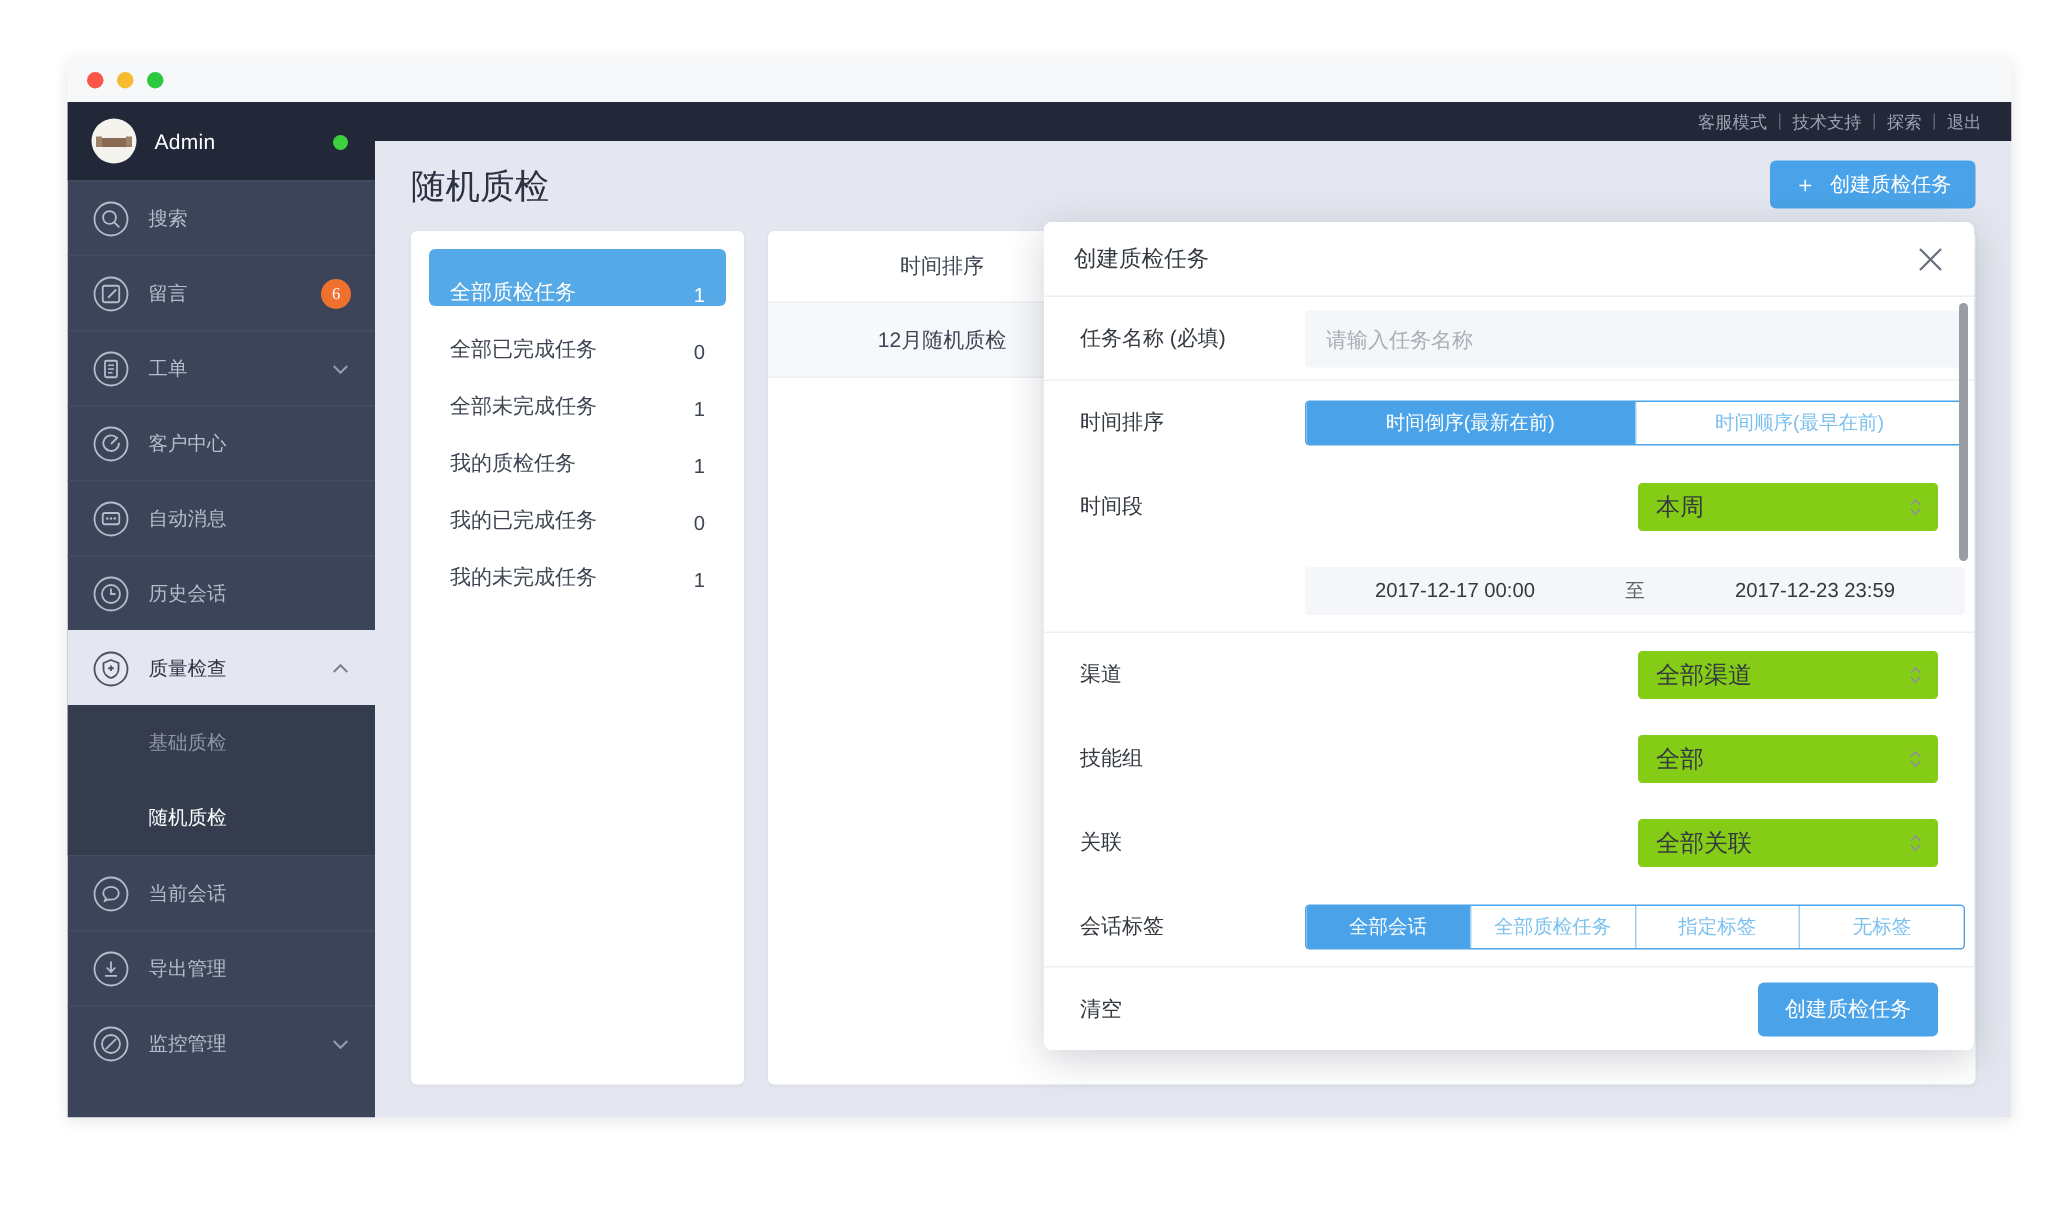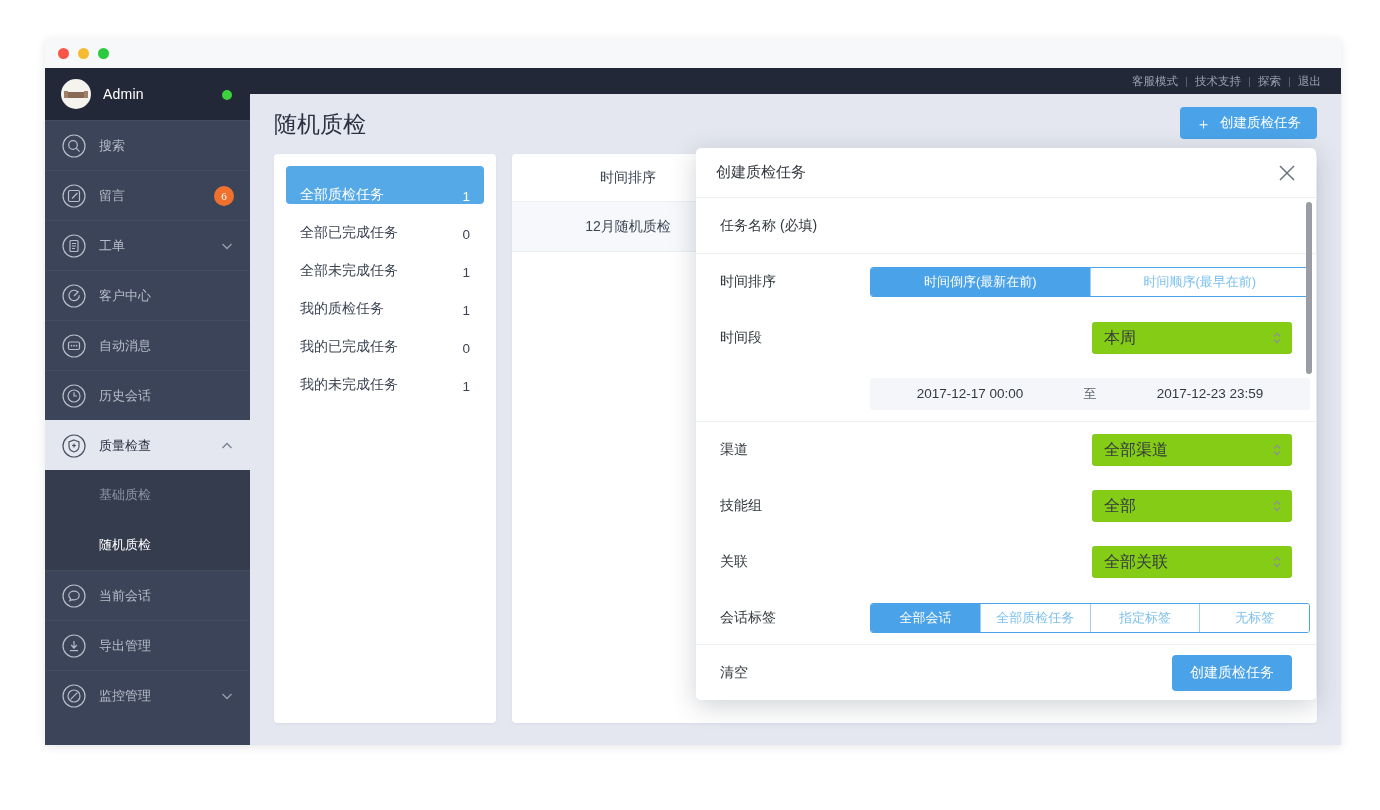--- a/index.html
+++ b/index.html
@@ -478,20 +478,23 @@
             <line x1="19" y1="5" x2="5" y2="19" stroke="#67707c" stroke-width="1.5"></line>
           </svg>
       </span>
     </div>
 
     <div class="modal-body">
       <div class="scrollbar"></div>
 
       <div class="frow bordered">
         <div class="flabel">任务名称 (必填)</div>
+        <div class="fctl">
+          <input class="text-input" type="text" placeholder="请输入任务名称" style="">
+        </div>
       </div>
 
       <div class="frow">
         <div class="flabel">时间排序</div>
         <div class="fctl">
           <div class="seg-group">
             <div class="seg on">时间倒序(最新在前)</div>
             <div class="seg">时间顺序(最早在前)</div>
           </div>
         </div>

